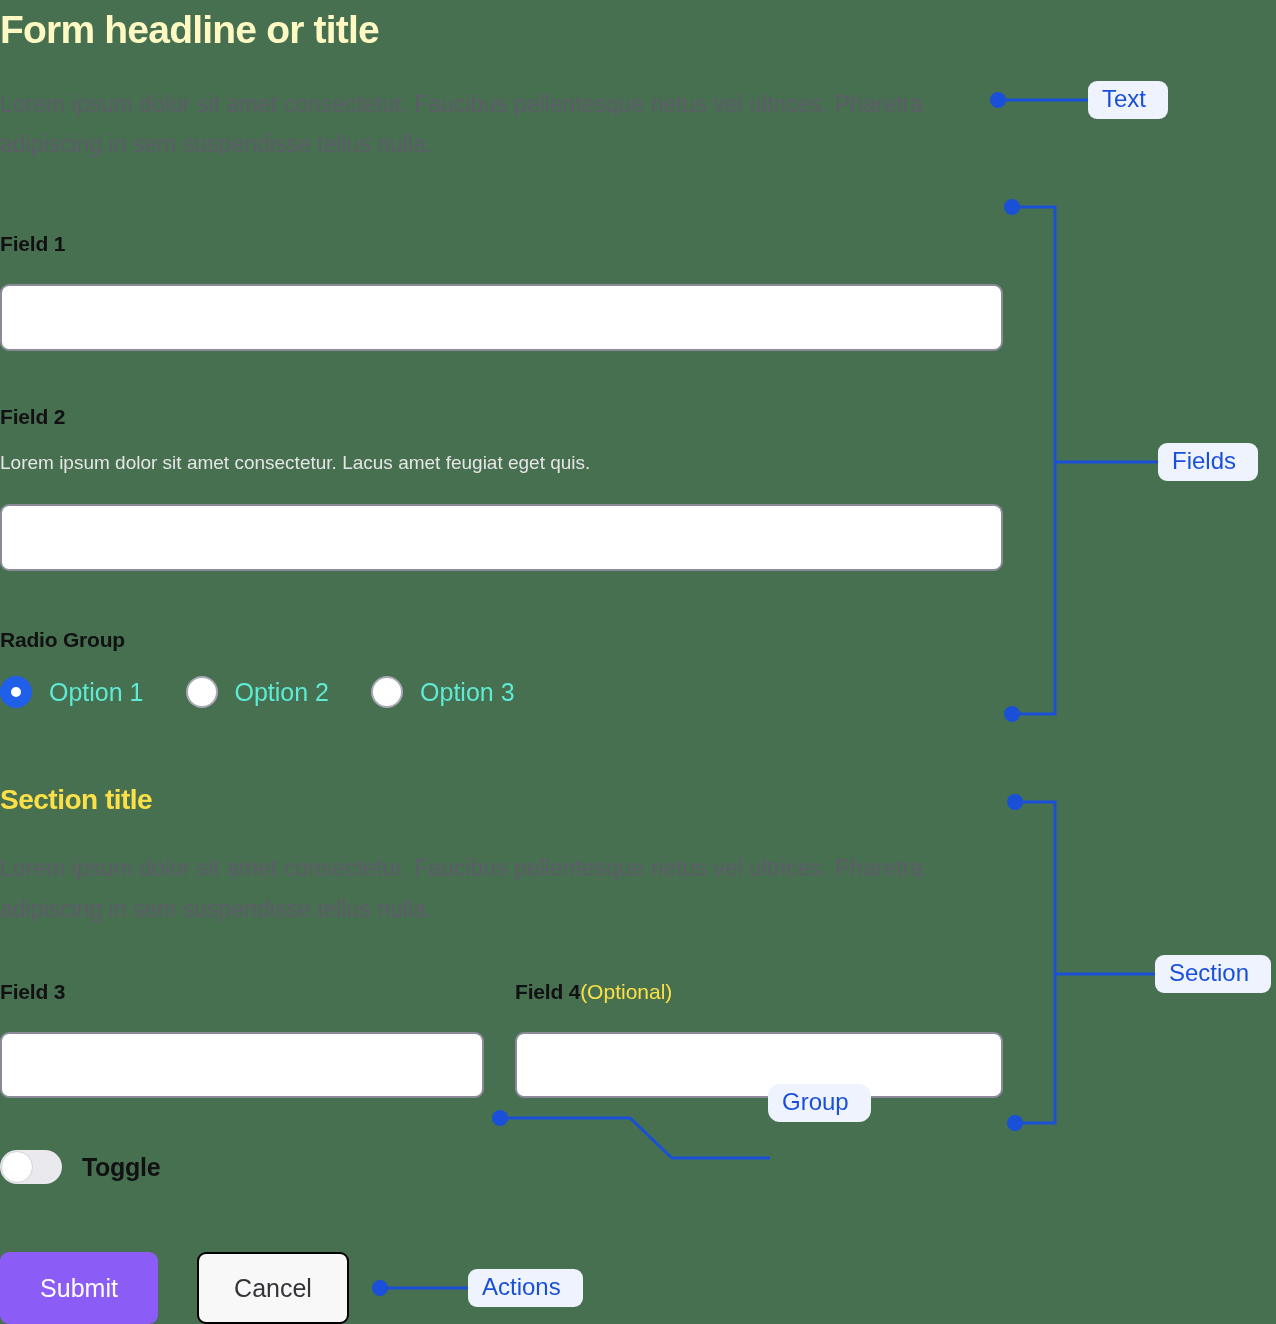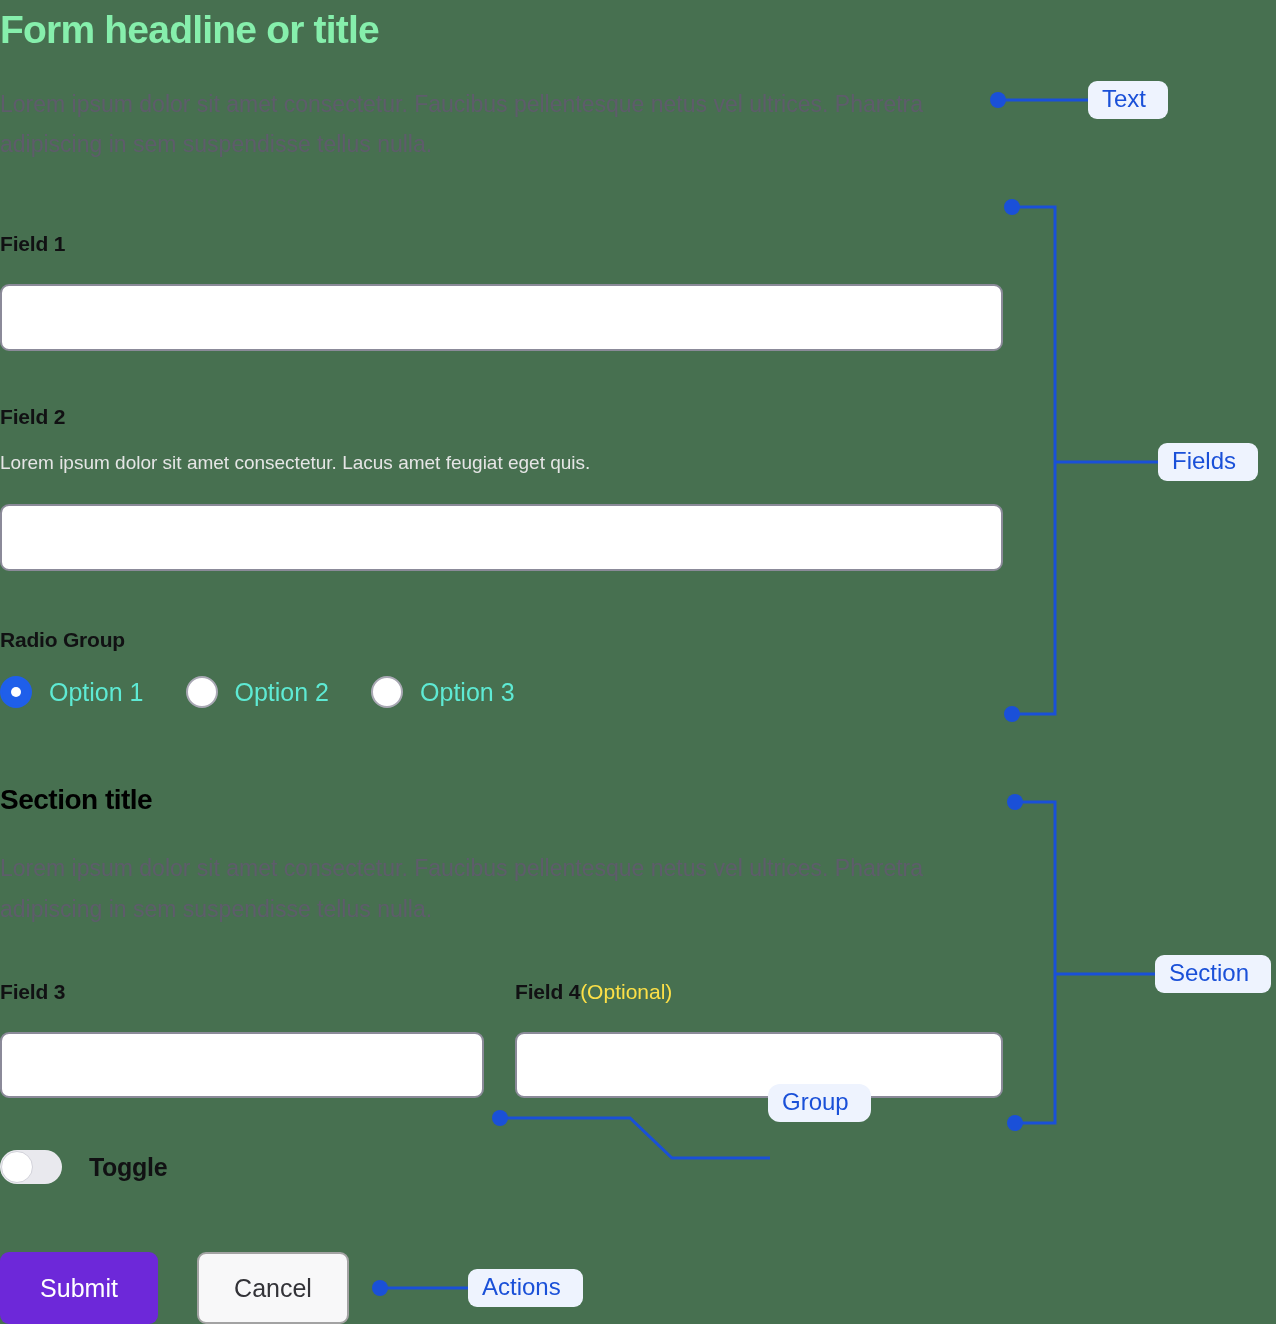--- a/index.html
+++ b/index.html
@@ -28,21 +28,21 @@
     width: 1003px;
   }
 
   .form-title {
     position: absolute;
     left: 0;
     top: 8px;
     font-size: 39px;
     font-weight: 700;
     letter-spacing: -0.8px;
-    color: #86efac;
+    color: #fef9c3;
     line-height: 1.15;
     white-space: nowrap;
   }
 
   .form-desc {
     position: absolute;
     left: 0;
     top: 84px;
     width: 975px;
     font-size: 23px;
@@ -137,41 +137,40 @@
     white-space: nowrap;
   }
 
   
   .section-title {
     position: absolute;
     left: 0;
     top: 784px;
     font-size: 28px;
     font-weight: 700;
-    color: #000000;
+    color: #fde047;
     letter-spacing: -0.5px;
   }
   .section-desc {
     position: absolute;
     left: 0;
     top: 848px;
     width: 975px;
     font-size: 23px;
     color: #5e5c6b;
     line-height: 41px;
   }
 
   
   .toggle-row {
     position: absolute;
     left: 0;
     top: 1150px;
     display: flex;
     align-items: center;
-    gap: 7px;
   }
   .toggle-track {
     width: 62px;
     height: 34px;
     border-radius: 17px;
     background: #e9e9ee;
     position: relative;
     flex: 0 0 auto;
   }
   .toggle-knob {
@@ -207,30 +206,30 @@
     border-radius: 9px;
     box-sizing: border-box;
     display: flex;
     align-items: center;
     justify-content: center;
     cursor: pointer;
   }
   .btn-primary {
     width: 158px;
     height: 72px;
-    background: #6d28d9;
+    background: #8b5cf6;
     color: #ffffff;
     border: none;
   }
   .btn-secondary {
     width: 152px;
     height: 72px;
     background: #f8f8f9;
     color: #333338;
-    border: 2px solid #a3a3a3;
+    border: 2px solid #000000;
     margin-left: 39px;
   }
 
   
   .anno-layer {
     position: absolute;
     inset: 0;
     pointer-events: none;
   }
   .anno-svg {

